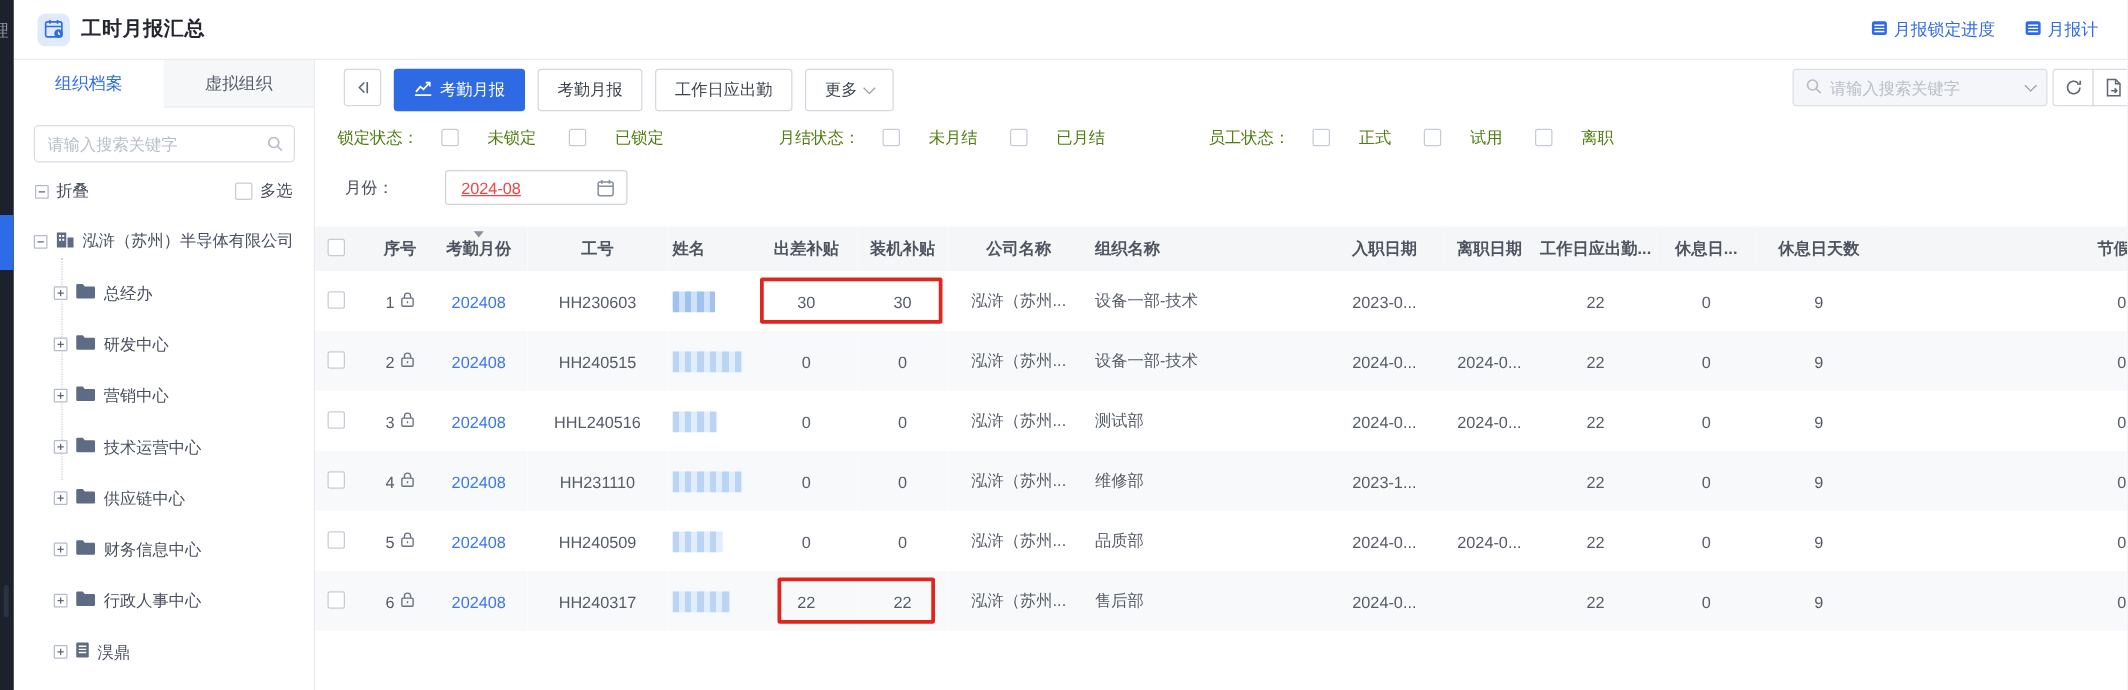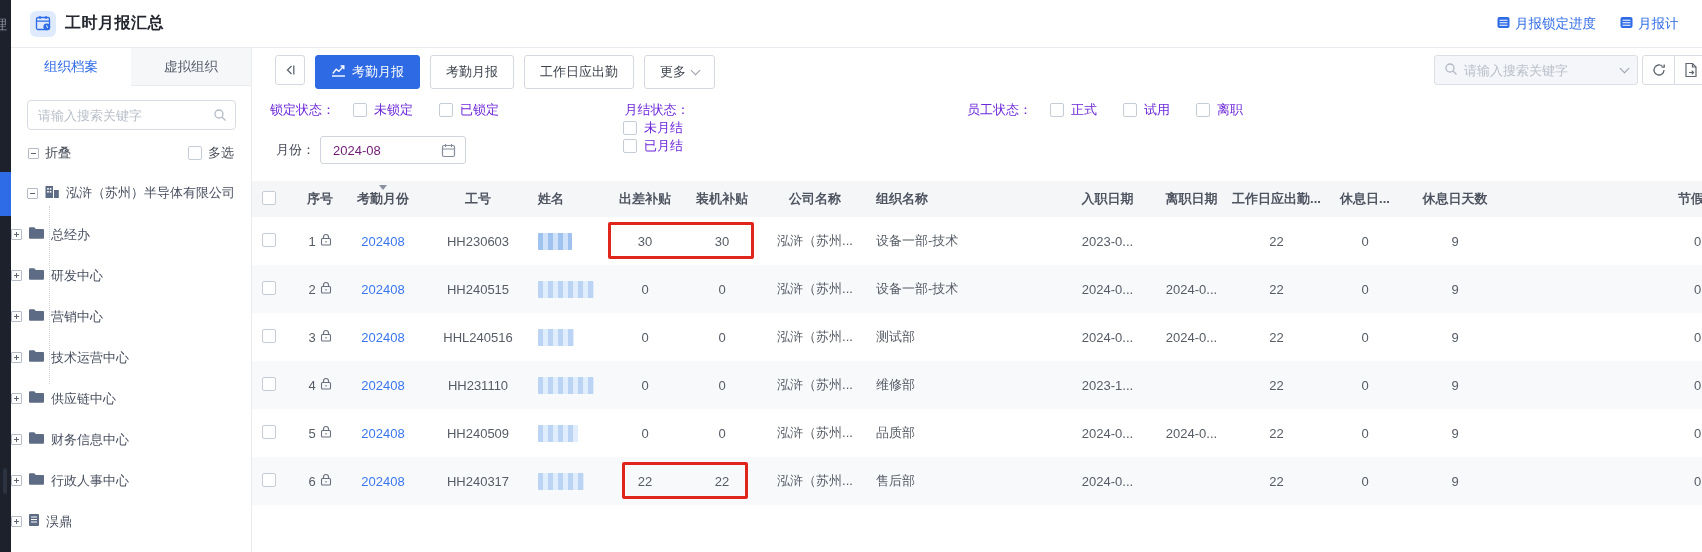--- a/index.html
+++ b/index.html
@@ -40,21 +40,21 @@
   .fold, .multi { display:inline-flex; align-items:center; gap:6px; cursor:pointer; }
   .cb { width:14px; height:14px; border:1px solid #c6ccd6; border-radius:2px; background:#fff; display:inline-block; flex:none; }
   .exp { width:11px; height:11px; border:1px solid #b6bcc7; border-radius:1px; background:#fff; position:relative; flex:none; }
   .exp::before { content:""; position:absolute; left:2px; right:2px; top:4px; height:1px; background:#5f6673; }
   .exp.plus::after { content:""; position:absolute; top:2px; bottom:2px; left:4px; width:1px; background:#5f6673; }
 
   .tree { margin-top:12px; position:relative; font-size:13px; color:#474e5e; }
   .tree-line { position:absolute; left:38px; top:24px; height:178px; border-left:1px dotted #ccd1d9; }
   .tnode { display:flex; align-items:center; gap:6px; cursor:pointer; position:relative; white-space:nowrap;margin-top:20px; }
   .tnode.root { height:22px; padding-left:16px; }
-  .tnode.child { height:21px; }
+  .tnode.child { height:21px; padding-left:32px; }
   .tnode .lbl { overflow:hidden; text-overflow:ellipsis; }
 
   
   .main { position:absolute; left:252px; top:48px; right:0; bottom:0; background:#fff; overflow:hidden; }
 
   .toolbar { position:absolute; left:0; top:7px; height:30px; width:100%; display:flex; gap:10px; padding-left:23px; }
   .btn { height:30px; border:1px solid #d4d8df; border-radius:3px; background:#fff; color:#3d434d;
          font-size:13px; font-family:inherit; padding:16px 15px; display:inline-flex; align-items:center;
          gap:6px; cursor:pointer; white-space:nowrap; }
   .btn.icon-btn { width:30px; padding:0; justify-content:center; }
@@ -64,31 +64,31 @@
   .tb-search { position:absolute; left:1182px; top:0; width:204px; height:30px; background:#f5f6f9;
                border:1px solid #dcdfe5; border-radius:3px; display:flex; align-items:center; padding:0 9px; gap:6px; }
   .tb-search input { flex:1; min-width:0; background:transparent; border:none; outline:none; font-size:13px;
                      color:#3c414b; font-family:inherit; }
   .icon-group { position:absolute; left:1390px; top:0; display:flex; }
   .igb { width:33px; height:30px; background:#fff; border:1px solid #d8dce3; display:inline-flex;
          align-items:center; justify-content:center; cursor:pointer; }
   .igb:first-child { border-radius:3px 0 0 3px; }
   .igb:last-child { border-radius:0 3px 3px 0; margin-left:-1px; }
 
-  .filter-row { position:absolute; top:53px; left:0; height:18px; width:100%; color:#6d28d9; }
+  .filter-row { position:absolute; top:53px; left:0; height:18px; width:100%; color:#4d7c0f; }
   .fgroup { position:absolute; top:0; display:flex; align-items:center; }
   .flabel { margin-right:18px; }
-  .fopt { display:inline-flex; align-items:center; gap:7px; margin-right:26px; cursor:pointer; }
-
-  .month-row { position:absolute; top:88px; left:24px; display:flex; align-items:center; }
+  .fopt { display:inline-flex; align-items:center; gap:23px; margin-right:26px; cursor:pointer; }
+
+  .month-row { position:absolute; top:88px; left:24px; display:flex; align-items:center;gap:36px; }
   .month-label { width:44px; color:#454b57; }
   .month-input { width:146px; height:28px; border:1px solid #cfd4dc; border-radius:3px; position:relative;
                  display:flex; align-items:center; background:#fff; }
   .month-input input { width:100px; border:none; outline:none; padding-left:12px; font-size:13px;
-                       color:#701a75; font-family:inherit; background:transparent; }
+                       color:#ef4444; font-family:inherit; background:transparent;text-decoration:underline; }
   .month-input .calpos { position:absolute; right:9px; top:6px; }
 
   .table-wrap { position:absolute; top:133px; left:0; width:1450px; height:371px; overflow:hidden; }
   table { width:1638px; table-layout:fixed; border-collapse:collapse; font-size:13px; color:#565c66; }
   thead th { height:36px; background:#f5f6f8; font-weight:700; color:#4e5460; white-space:nowrap;
              text-align:center; position:relative; font-size:13px; }
   tbody td { height:48px; white-space:nowrap; text-align:center; overflow:hidden; }
   tbody tr:nth-child(even) { background:#f8f9fb; }
   th.al, td.al { text-align:left; padding-left:4px; }
   th.sel, td.sel { text-align:left; padding-left:10px; }
@@ -308,21 +308,21 @@
           <span class="flabel">锁定状态：</span>
           <span class="fopt">
             <span class="cb"></span>
             <span>未锁定</span>
           </span>
           <span class="fopt">
             <span class="cb"></span>
             <span>已锁定</span>
           </span>
         </div>
-        <div class="fgroup" style="left: 371px; flex-direction: column;">
+        <div class="fgroup" style="left: 371px;">
           <span class="flabel">月结状态：</span>
           <span class="fopt">
             <span class="cb"></span>
             <span>未月结</span>
           </span>
           <span class="fopt">
             <span class="cb"></span>
             <span>已月结</span>
           </span>
         </div>

